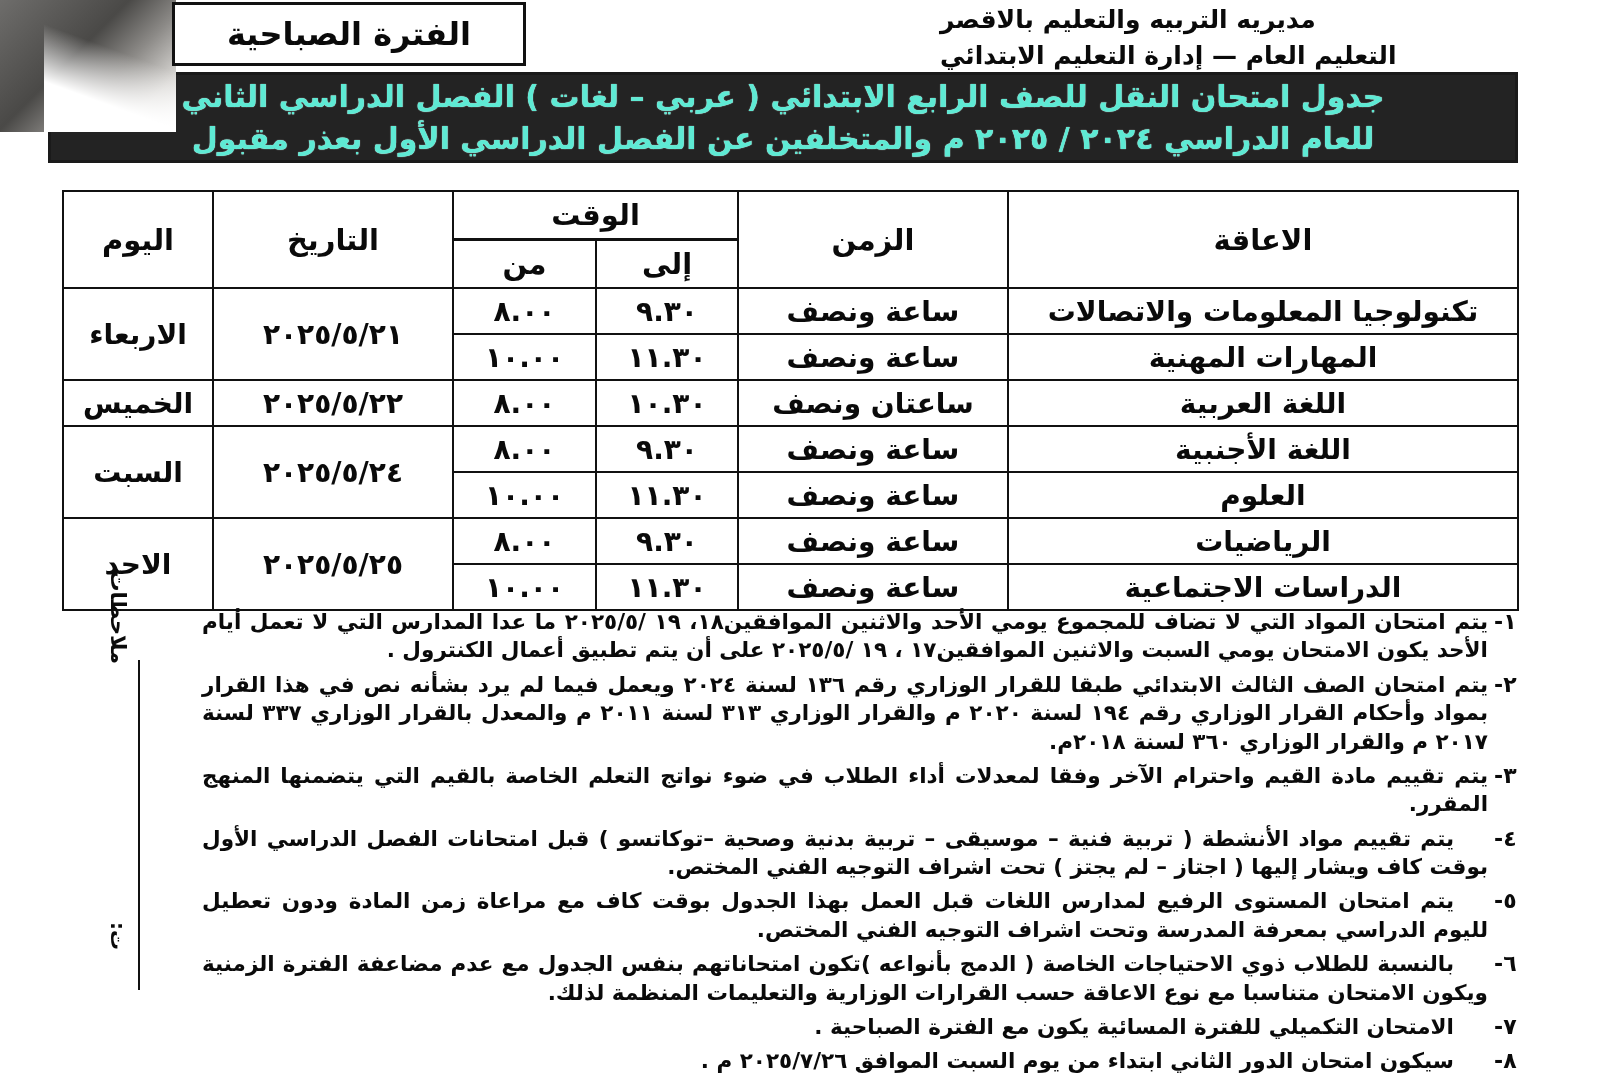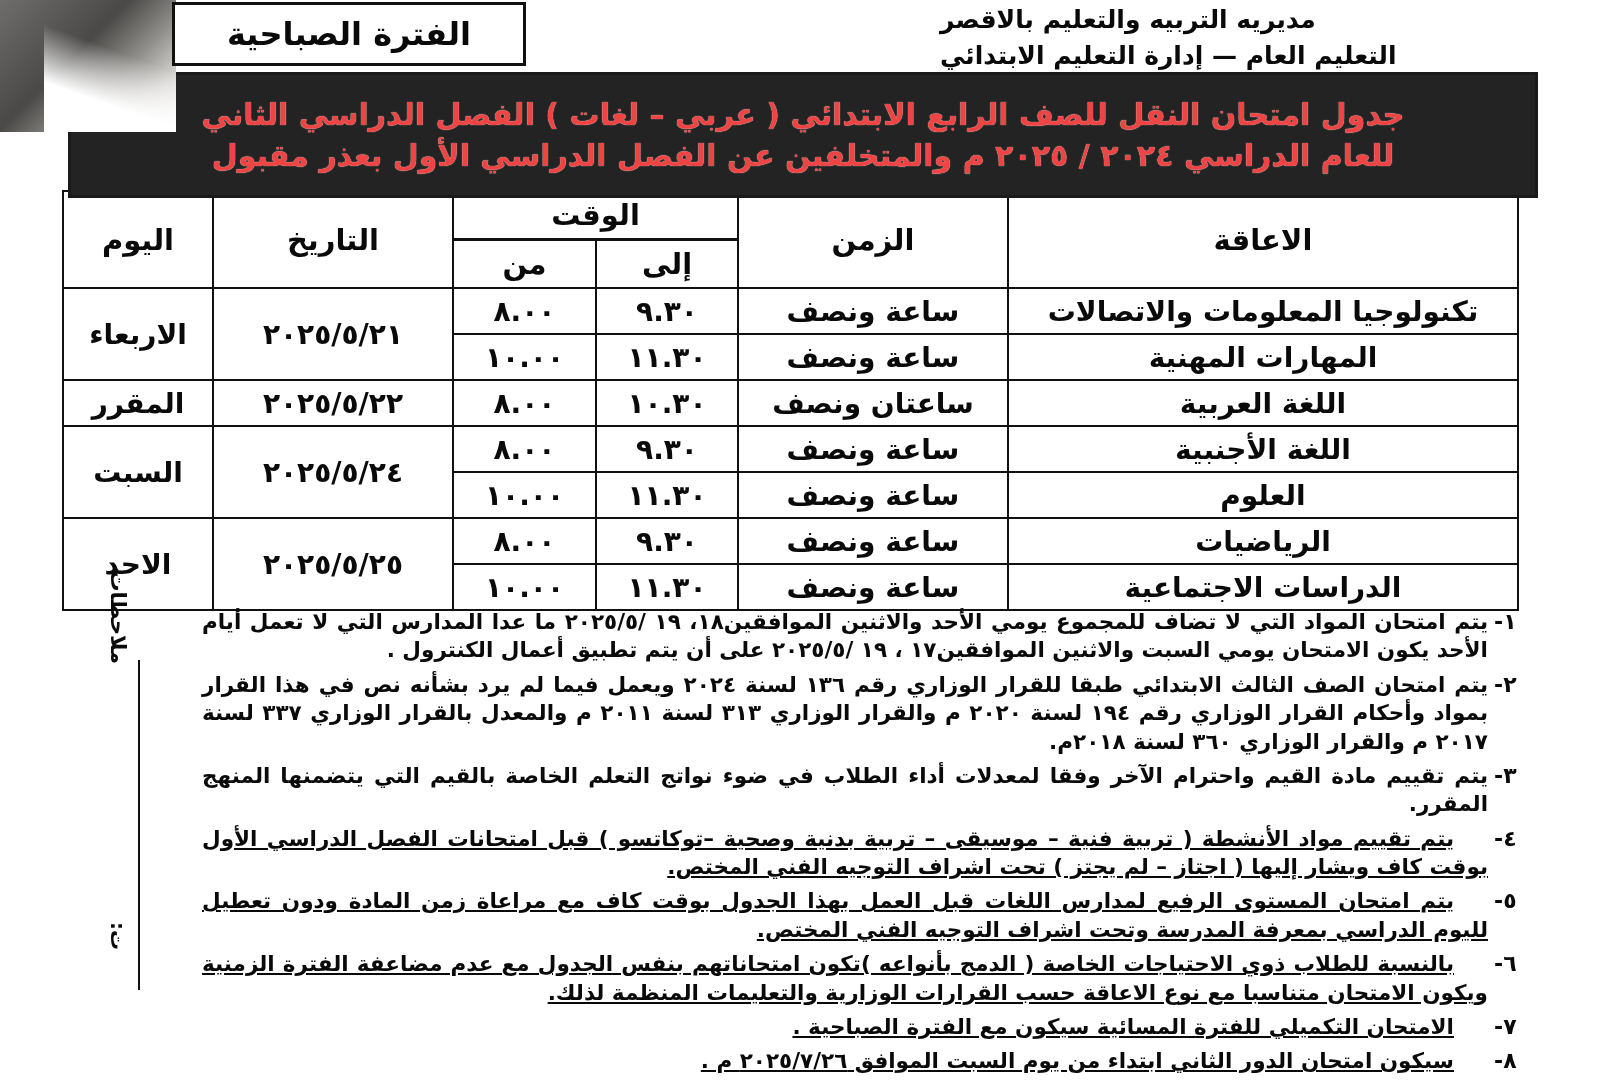--- a/index.html
+++ b/index.html
@@ -67,26 +67,26 @@
   }
   .period-box .txt {
     font-size: 32px;
     font-weight: bold;
     letter-spacing: 1px;
   }
 
   
   .title-banner {
     position: absolute;
-    left: 68px;
+    left: 48px;
     top: 72px;
     width: 1470px;
-    height: 126px;
+    height: 91px;
     background: #232323;
-    color: #ef4444;
+    color: #5eead4;
     border: 3px solid #1a1a1a;
     box-sizing: border-box;
     display: flex;
     flex-direction: column;
     align-items: center;
     justify-content: center;
     z-index: 4;
   }
   .title-banner .tline {
     font-size: 30px;
@@ -166,21 +166,21 @@
   }
   .note-body {
     flex: 1 1 auto;
     font-size: 21.5px;
     font-weight: bold;
     line-height: 1.32;
     text-align: justify;
     text-justify: inter-word;
     margin-left: 24px;
   }
-  .note-body.indent { text-indent: 34px; text-decoration: underline; }
+  .note-body.indent { text-indent: 34px; }
 
   
   .margin-note {
     position: absolute;
     left: 86px;
     top: 660px;
     width: 60px;
     height: 330px;
     z-index: 4;
   }
@@ -263,21 +263,21 @@
           <td>ساعة ونصف</td>
           <td>١١.٣٠</td>
           <td>١٠.٠٠</td>
         </tr>
         <tr>
           <td class="subject-cell">اللغة العربية</td>
           <td>ساعتان ونصف</td>
           <td>١٠.٣٠</td>
           <td>٨.٠٠</td>
           <td class="date-cell">٢٠٢٥/٥/٢٢</td>
-          <td class="day-cell">المقرر</td>
+          <td class="day-cell">الخميس</td>
         </tr>
         <tr>
           <td class="subject-cell">اللغة الأجنبية</td>
           <td>ساعة ونصف</td>
           <td>٩.٣٠</td>
           <td>٨.٠٠</td>
           <td class="date-cell" rowspan="2">٢٠٢٥/٥/٢٤</td>
           <td class="day-cell" rowspan="2">السبت</td>
         </tr>
         <tr>
@@ -330,19 +330,19 @@
     <div class="note-row">
       <div class="note-num">٥-</div>
       <div class="note-body indent">يتم امتحان المستوى الرفيع لمدارس اللغات قبل العمل بهذا الجدول بوقت كاف مع مراعاة زمن المادة ودون تعطيل لليوم الدراسي بمعرفة المدرسة وتحت اشراف التوجيه الفني المختص.</div>
     </div>
     <div class="note-row">
       <div class="note-num">٦-</div>
       <div class="note-body indent">بالنسبة للطلاب ذوي الاحتياجات الخاصة ( الدمج بأنواعه )تكون امتحاناتهم بنفس الجدول مع عدم مضاعفة الفترة الزمنية ويكون الامتحان متناسبا مع نوع الاعاقة حسب القرارات الوزارية والتعليمات المنظمة لذلك.</div>
     </div>
     <div class="note-row">
       <div class="note-num">٧-</div>
-      <div class="note-body indent">الامتحان التكميلي للفترة المسائية سيكون مع الفترة الصباحية .</div>
+      <div class="note-body indent">الامتحان التكميلي للفترة المسائية يكون مع الفترة الصباحية .</div>
     </div>
     <div class="note-row">
       <div class="note-num">٨-</div>
       <div class="note-body indent">سيكون امتحان الدور الثاني ابتداء من يوم السبت الموافق ٢٠٢٥/٧/٢٦ م .</div>
     </div>
   </div>
 
 </body></html>

